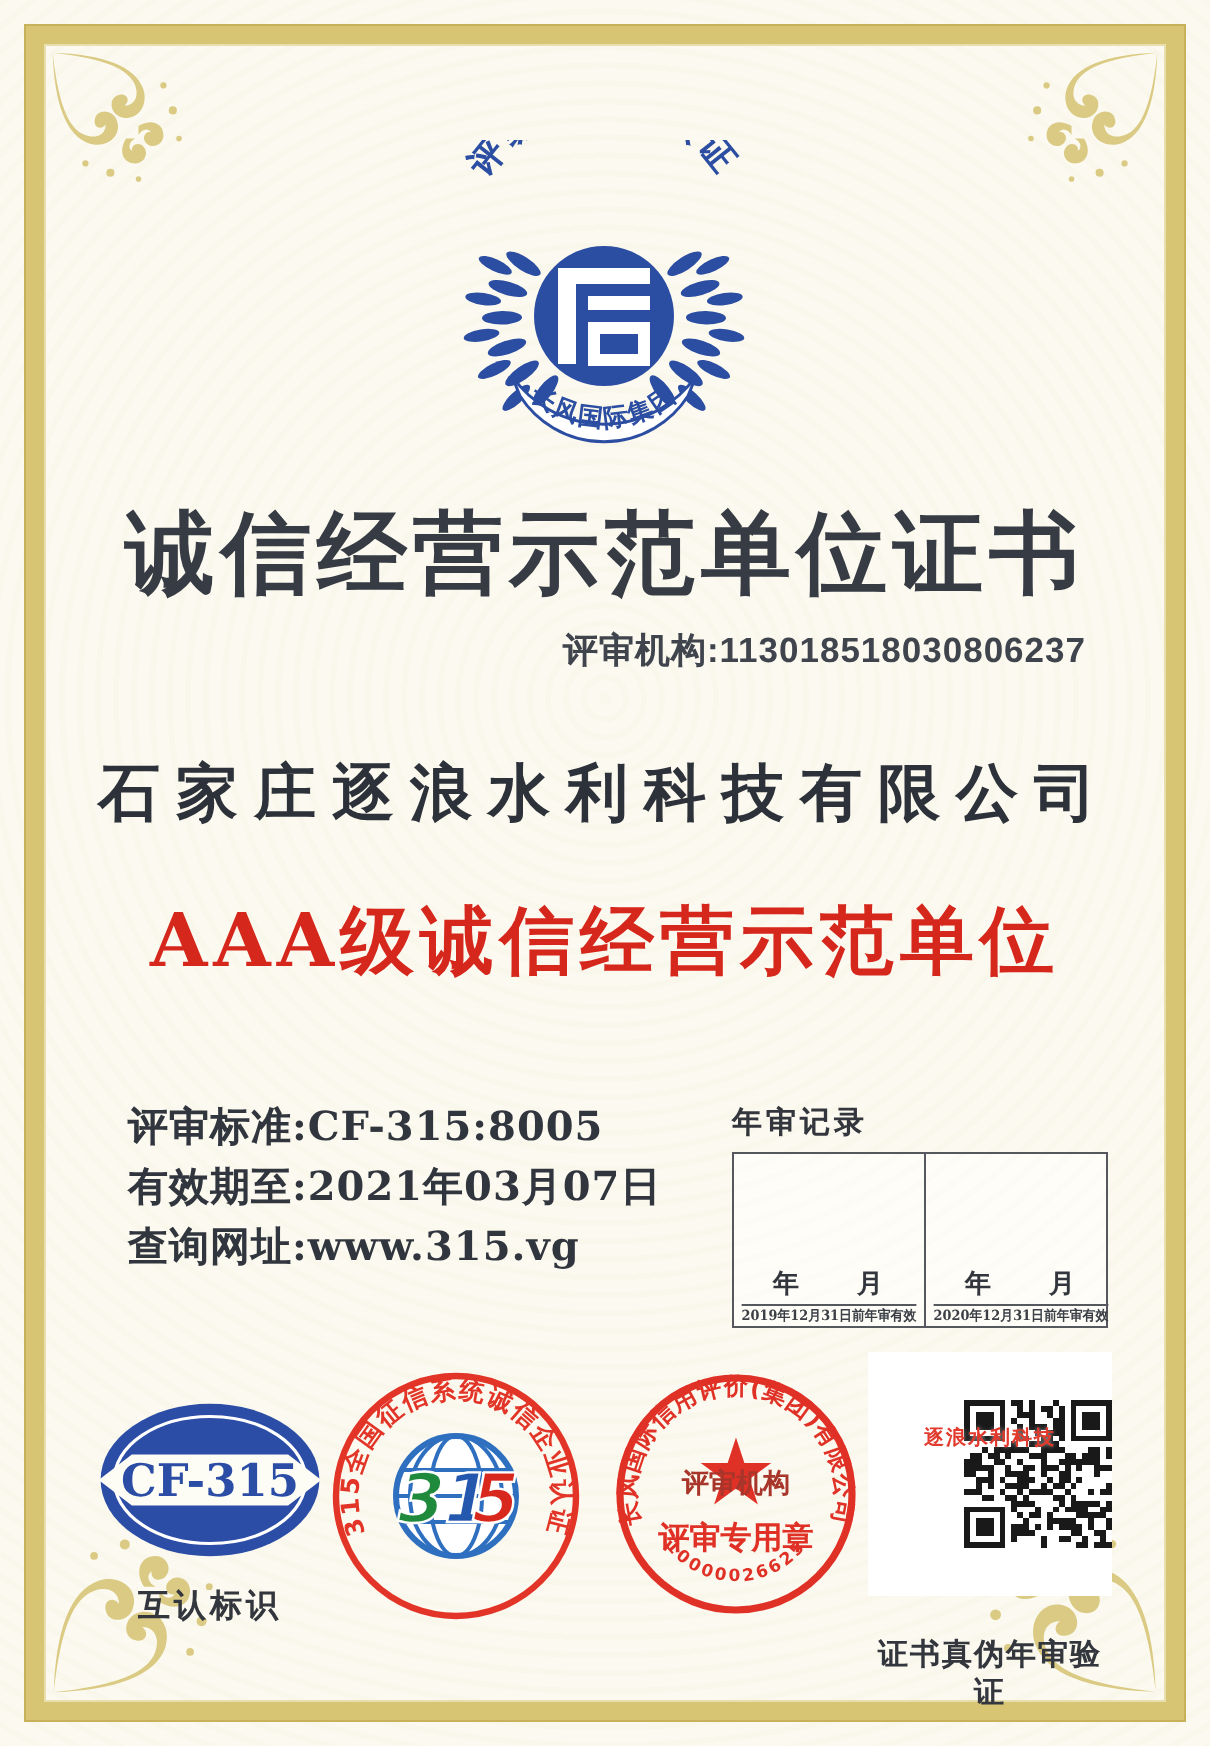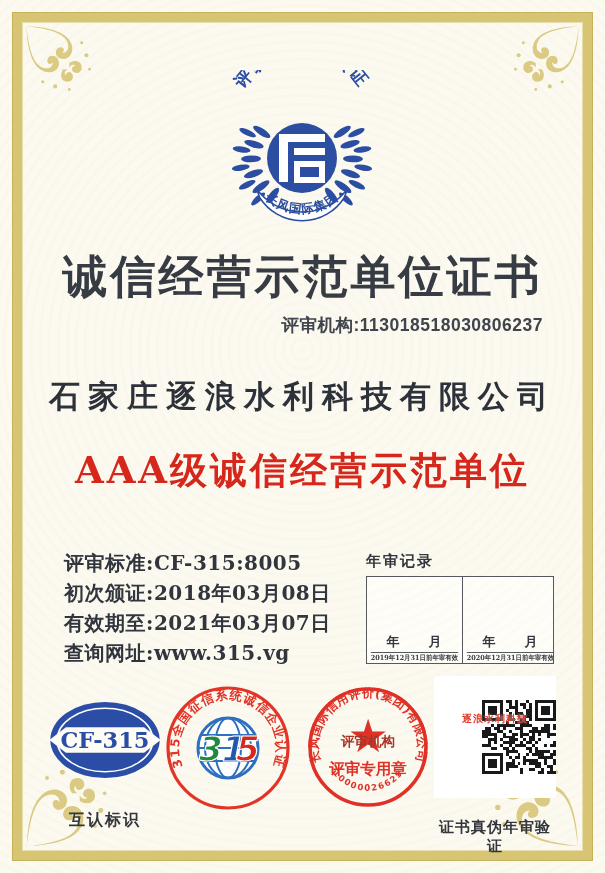--- a/index.html
+++ b/index.html
@@ -57,21 +57,21 @@
   .review-table { display:flex; border:1px solid #55585c; height:88px; background:rgba(255,255,255,.55); }
   .review-cell { flex:1; display:flex; flex-direction:column; justify-content:flex-end; }
   .review-cell + .review-cell { border-left:1px solid #55585c; }
   .ym { text-align:center; font-size:13px; font-weight:bold; letter-spacing:1px; margin-bottom:1px; white-space:pre; }
   .note { border-top:1px solid #55585c; font-size:7px; text-align:center; line-height:10px;
           transform:scaleX(.92); font-weight:bold; color:#3c4046; white-space:nowrap; }
 
   .badge { position:absolute; }
   .badge-cf { left:46px; top:698px; width:118px; text-align:center; }
   .badge-cf svg { width:118px; height:84px; }
-  .cf-caption { margin-top:24px; font-size:16px; font-weight:bold; letter-spacing:2px;
+  .cf-caption { margin-top:6px; font-size:16px; font-weight:bold; letter-spacing:2px;
     color:#33373d; font-family:"DejaVu Serif","Liberation Serif",serif; }
   .badge-globe { left:164px; top:684px; width:128px; height:128px; }
   .badge-seal  { left:305px; top:684px; width:126px; height:126px; }
   .badge-globe svg, .badge-seal svg { width:100%; height:100%; }
 
   .qr-wrap { left:434px; top:676px; width:122px; text-align:center; }
   .qr-box { position:relative; width:122px; height:122px; background:#fff;padding-left:48px; }
   .qr-box svg { width:100%; height:100%; shape-rendering:crispEdges; }
   .qr-overlay {
     position:absolute; left:0; top:36px; width:100%; text-align:center;
@@ -169,21 +169,20 @@
     </svg>
   </div>
 
   <div class="title">诚信经营示范单位证书</div>
   <div class="credit-code">评审机构:113018518030806237</div>
   <div class="company">石家庄逐浪水利科技有限公司</div>
   <div class="award">AAA级诚信经营示范单位</div>
 
   <div class="details">
     <div>评审标准:CF-315:8005</div>
-    <div>初次颁证:2018年03月08日</div>
     <div>有效期至:2021年03月07日</div>
     <div>查询网址:www.315.vg</div>
   </div>
 
   <div class="review">
     <div class="review-title">年审记录</div>
     <div class="review-table">
       <div class="review-cell">
         <div class="ym">年　　月</div>
         <div class="note">2019年12月31日前年审有效</div>

